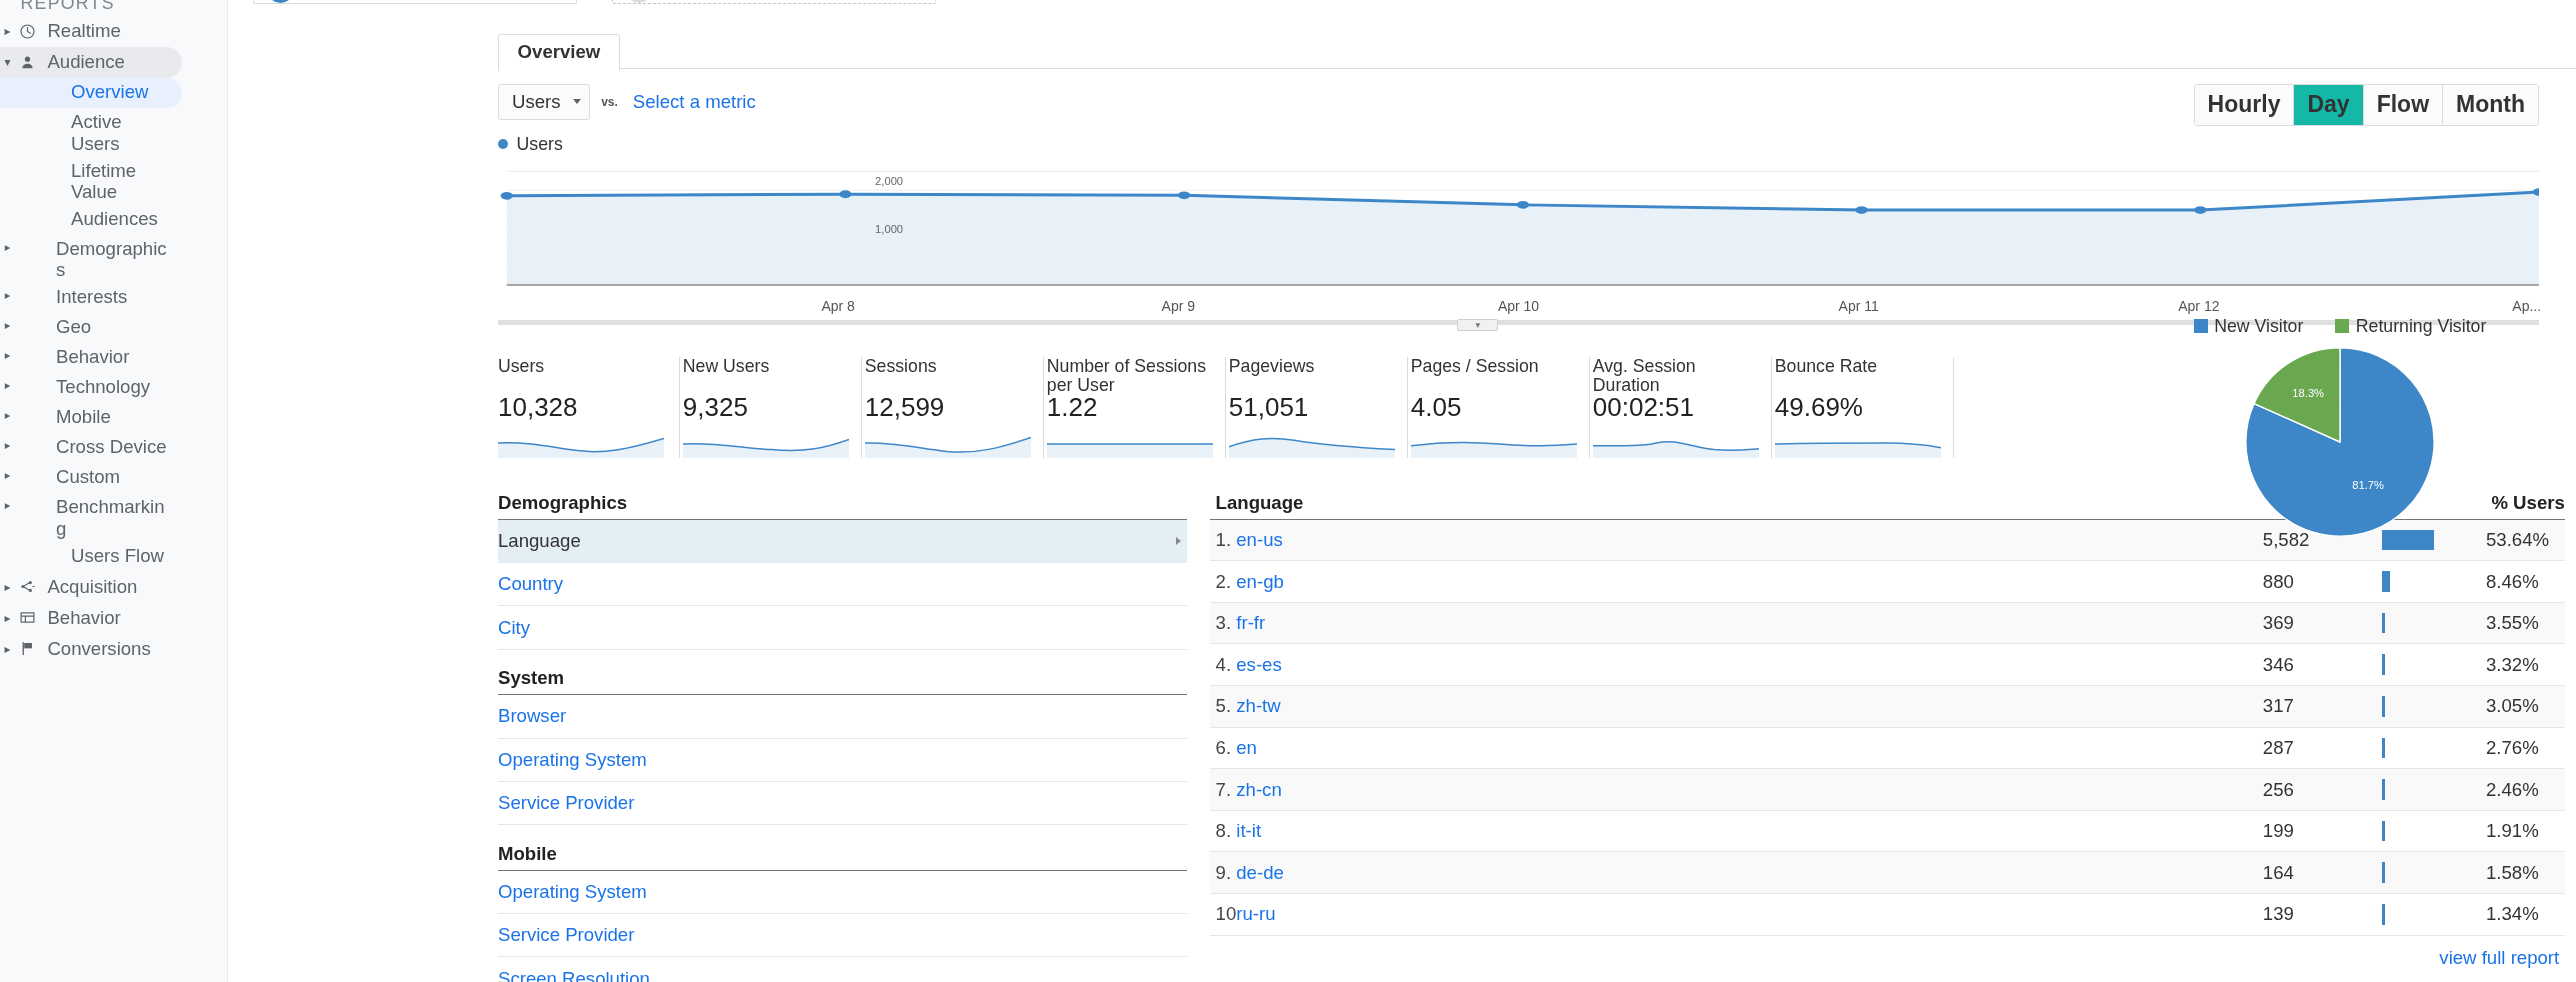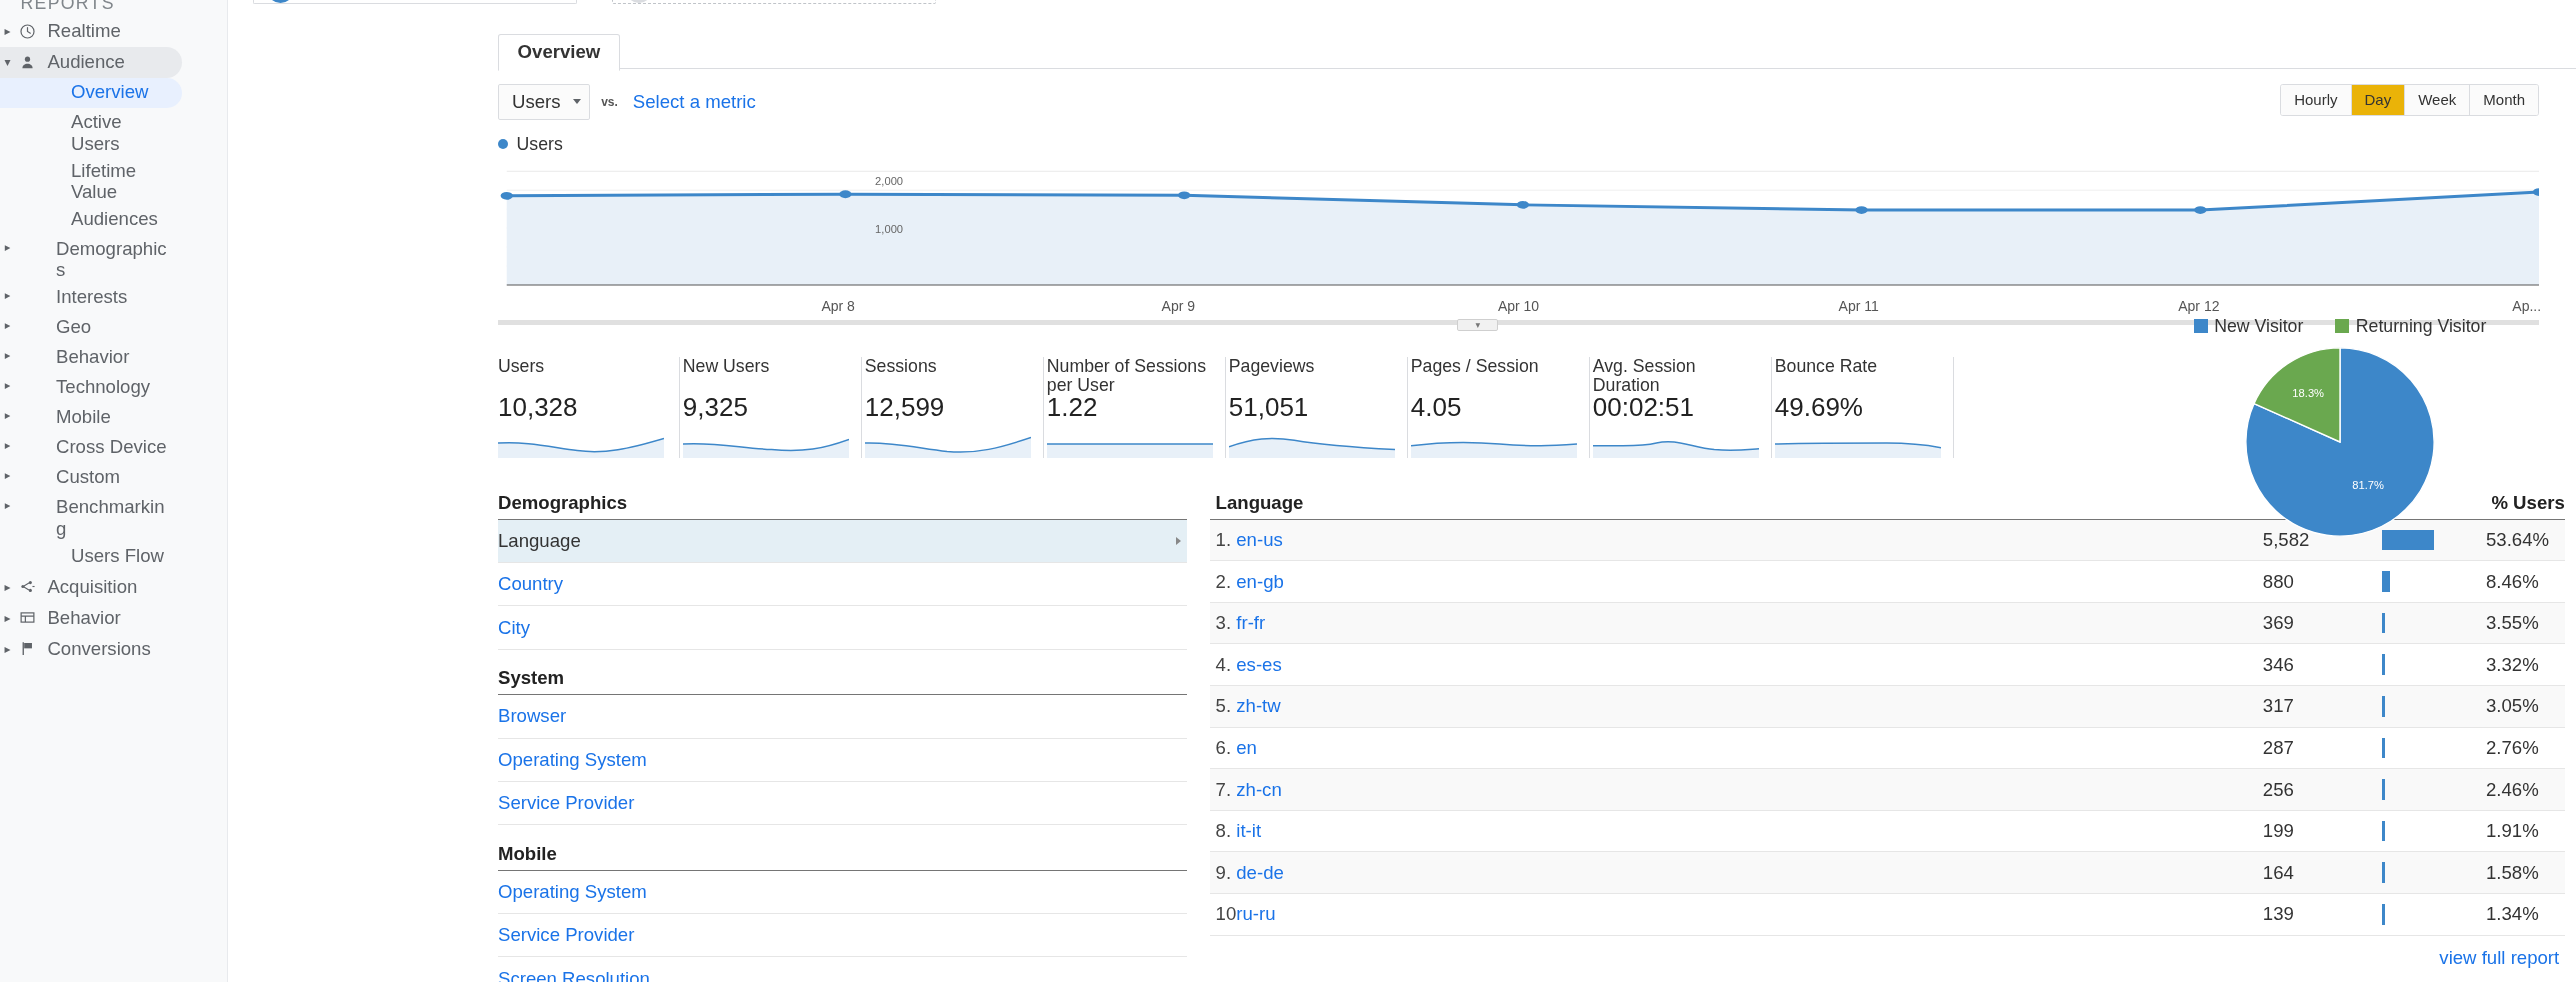--- a/index.html
+++ b/index.html
@@ -131,26 +131,26 @@
   }
   .vs-label { font-size: 12px; font-weight: bold; color: #555; margin-left: 11.2px; }
   .select-metric-link { font-size: 18.6px; color: #1a73e8; margin-left: 15px; cursor: pointer; }
 
   .granularity {
     position: absolute; right: 37px; top: 0;
     display: flex; border: 0.9px solid #dadce0; border-radius: 2.8px; overflow: hidden;
     background: #fbfbfb;
   }
   .gran-btn {
-    font-size: 15px; font-weight: normal; color: #333;
+    font-size: 23px; font-weight: bold; color: #333;
     padding: 6.5px 13px 7.4px 13px; border-right: 0.9px solid #dadce0;
     background: #fbfbfb; cursor: pointer;
   }
   .gran-btn:last-child { border-right: 0; }
-  .gran-btn.active { background: #eab308; }
+  .gran-btn.active { background: #14b8a6; }
 
   
   .chart-legend {
     margin-left: 270px; margin-top: 13px;
     display: flex; align-items: center; gap: 8.4px;
     font-size: 17.7px; color: #333;
   }
   .legend-dot { width: 10.2px; height: 10.2px; border-radius: 50%; background: #3d87c9; }
 
   .chart-wrap {
@@ -400,21 +400,21 @@
       <div class="metric-select">
         <span>Users</span>
         <span class="dd-arrow"></span>
       </div>
       <span class="vs-label">vs.</span>
       <span class="select-metric-link">Select a metric</span>
 
       <div class="granularity" id="granularity">
           <div class="gran-btn">Hourly</div>
           <div class="gran-btn active">Day</div>
-          <div class="gran-btn">Week</div>
+          <div class="gran-btn">Flow</div>
           <div class="gran-btn">Month</div>
         </div>
     </div>
 
     <div class="chart-legend">
       <span class="legend-dot"></span>
       <span>Users</span>
     </div>
 
     <div class="chart-wrap">

